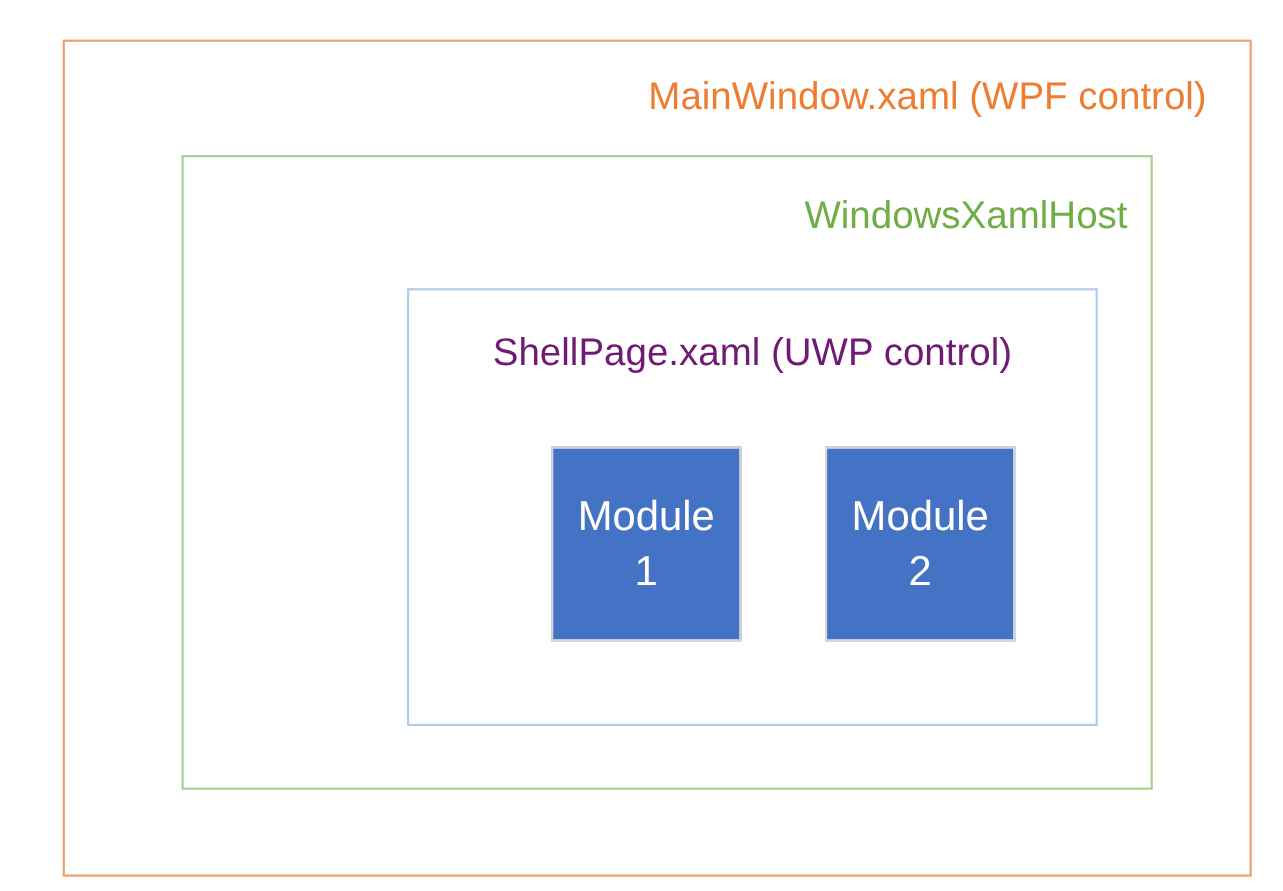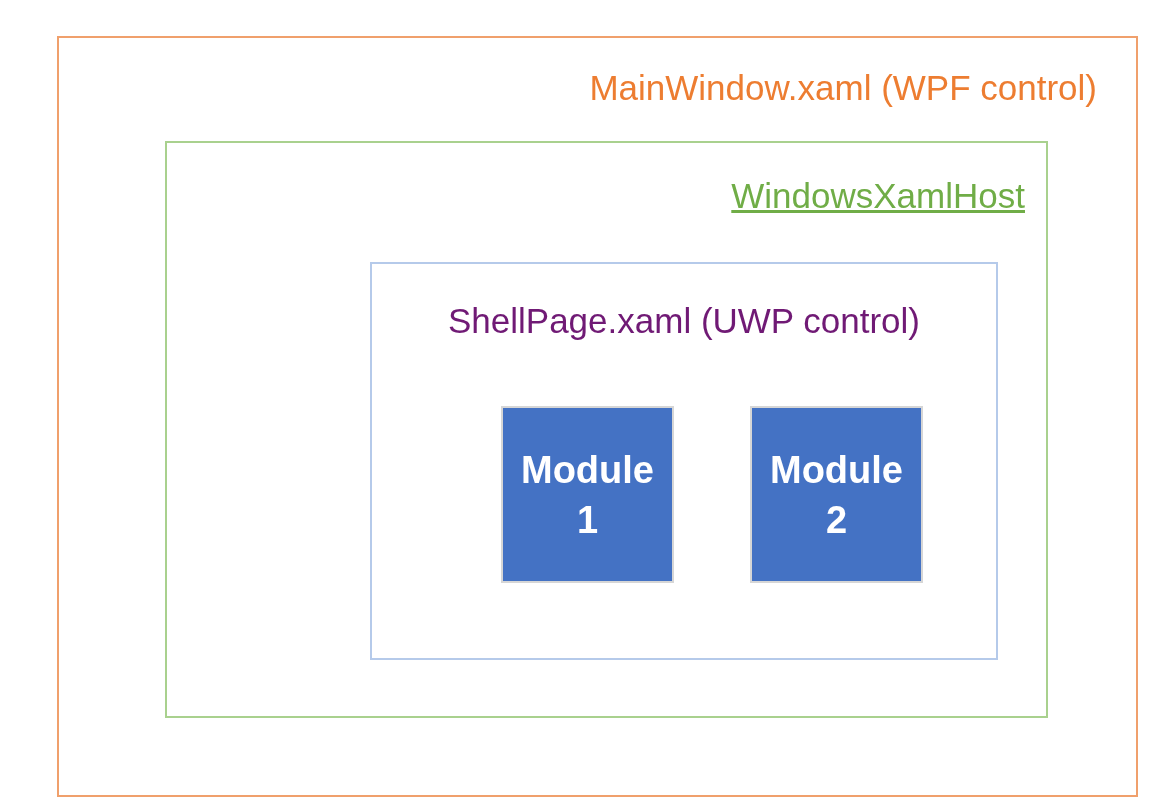--- a/index.html
+++ b/index.html
@@ -34,21 +34,20 @@
     left: 106px; top: 103px;
     width: 883px; height: 577px;
     border: 2px solid #A9D18E;
   }
   .middle-label {
     position: absolute;
     top: 33px; right: 21px;
     font-size: 35px;
     color: #70AD47;
     white-space: nowrap;
-    text-decoration: underline;
   }
 
   .inner-box {
     left: 203px; top: 119px;
     width: 628px; height: 398px;
     border: 2px solid #B5CAEA;
   }
   .inner-label {
     position: absolute;
     top: 37px; left: 0; right: 0;
@@ -66,21 +65,20 @@
     background: #4472C4;
     border: 2px solid #D6D6D6;
     color: #ffffff;
     display: flex;
     flex-direction: column;
     align-items: center;
     justify-content: center;
     font-size: 38px;
     line-height: 50px;
     text-align: center;
-    font-weight: bold;
   }
   .module-1 { left: 129px; }
   .module-2 { left: 378px; }
 </style>
 </head>
 <body>
 
 <div class="canvas">
 
   <div class="box outer-box">

